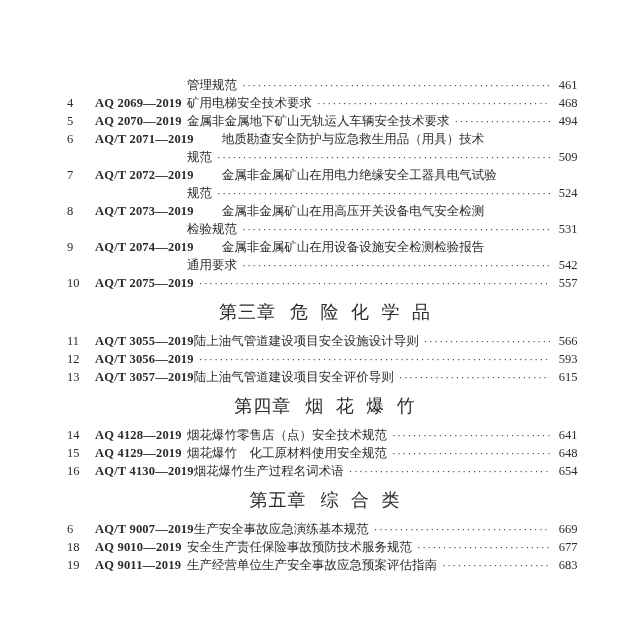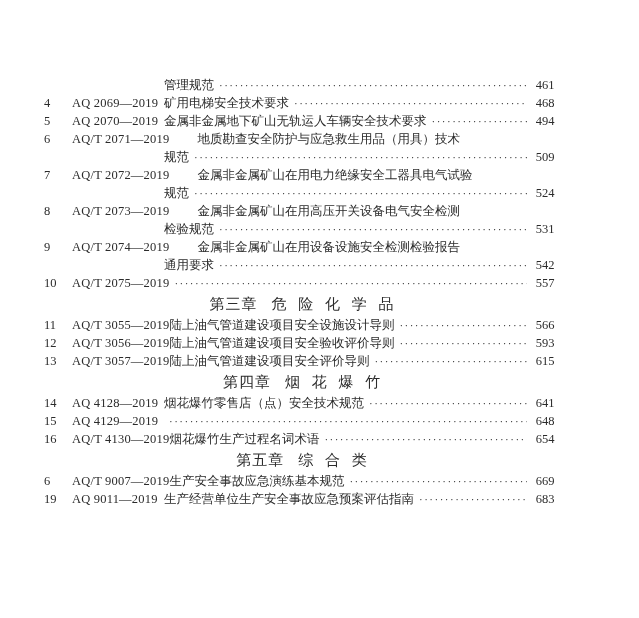--- a/index.html
+++ b/index.html
@@ -8,55 +8,55 @@
     width: 639px;
     height: 618px;
     background: #ffffff;
     font-family: "Liberation Serif", "DejaVu Serif", serif;
     color: #2b2b2b;
     overflow: hidden;
     position: relative;
   }
   #toc {
     position: absolute;
-    left: 44px;
+    left: 67px;
     top: 76px;
     width: 516px;
   }
   .row {
     display: flex;
     align-items: baseline;
     height: 18px;
     line-height: 18px;
     font-size: 12.5px;
     white-space: nowrap;
   }
   .num    { flex: 0 0 28px; }
-  .code   { flex: 0 0 92px; letter-spacing: 0.2px; }
+  .code   { flex: 0 0 92px; letter-spacing: 0.2px; font-weight: bold; }
   .indent { flex: 0 0 120px; }
   .title  { flex: 0 0 auto; }
   .row.line1 .title { flex: 1 1 auto; overflow: hidden; padding-left: 28px; }
   .dots {
     flex: 1 1 auto;
     overflow: hidden;
     margin: 0 3px 0 5px;
     font-size: 11px;
     letter-spacing: 1.5px;
     color: #2b2b2b;
   }
   .dots::after {
     content: "····································································································································································································";
   }
   .page { flex: 0 0 30px; text-align: center; }
   .chapter {
     height: 18px;
     line-height: 18px;
-    margin: 3px 0;
+    margin: 11px 0;
     text-align: center;
-    font-size: 15px;
+    font-size: 18px;
     letter-spacing: 1px;
   }
   .ch-label { margin-right: 14px; }
   .ch-title { word-spacing: 6px; }
 </style>
 </head>
 <body>
 
 <div id="page">
   <div id="toc">
@@ -134,21 +134,20 @@
       <div class="row">
         <span class="num">11</span>
         <span class="code">AQ/T 3055—2019</span>
         <span class="title">陆上油气管道建设项目安全设施设计导则</span>
         <span class="dots"></span>
         <span class="page">566</span>
       </div>
       <div class="row">
         <span class="num">12</span>
         <span class="code">AQ/T 3056—2019</span>
-        <span class="title">陆上油气管道建设项目安全验收评价导则</span>
         <span class="dots"></span>
         <span class="page">593</span>
       </div>
       <div class="row">
         <span class="num">13</span>
         <span class="code">AQ/T 3057—2019</span>
         <span class="title">陆上油气管道建设项目安全评价导则</span>
         <span class="dots"></span>
         <span class="page">615</span>
       </div>
@@ -156,37 +155,45 @@
       <div class="row">
         <span class="num">14</span>
         <span class="code">AQ 4128—2019</span>
         <span class="title">烟花爆竹零售店（点）安全技术规范</span>
         <span class="dots"></span>
         <span class="page">641</span>
       </div>
       <div class="row">
         <span class="num">15</span>
         <span class="code">AQ 4129—2019</span>
+        <span class="title">烟花爆竹　化工原材料使用安全规范</span>
         <span class="dots"></span>
         <span class="page">648</span>
       </div>
       <div class="row">
         <span class="num">16</span>
         <span class="code">AQ/T 4130—2019</span>
         <span class="title">烟花爆竹生产过程名词术语</span>
         <span class="dots"></span>
         <span class="page">654</span>
       </div>
       <div class="chapter"><span class="ch-label">第五章</span><span class="ch-title">综 合 类</span></div>
       <div class="row">
         <span class="num">6</span>
         <span class="code">AQ/T 9007—2019</span>
         <span class="title">生产安全事故应急演练基本规范</span>
         <span class="dots"></span>
         <span class="page">669</span>
+      </div>
+      <div class="row">
+        <span class="num">18</span>
+        <span class="code">AQ 9010—2019</span>
+        <span class="title">安全生产责任保险事故预防技术服务规范</span>
+        <span class="dots"></span>
+        <span class="page">677</span>
       </div>
       <div class="row">
         <span class="num">19</span>
         <span class="code">AQ 9011—2019</span>
         <span class="title">生产经营单位生产安全事故应急预案评估指南</span>
         <span class="dots"></span>
         <span class="page">683</span>
       </div>
     </div>
 </div>

